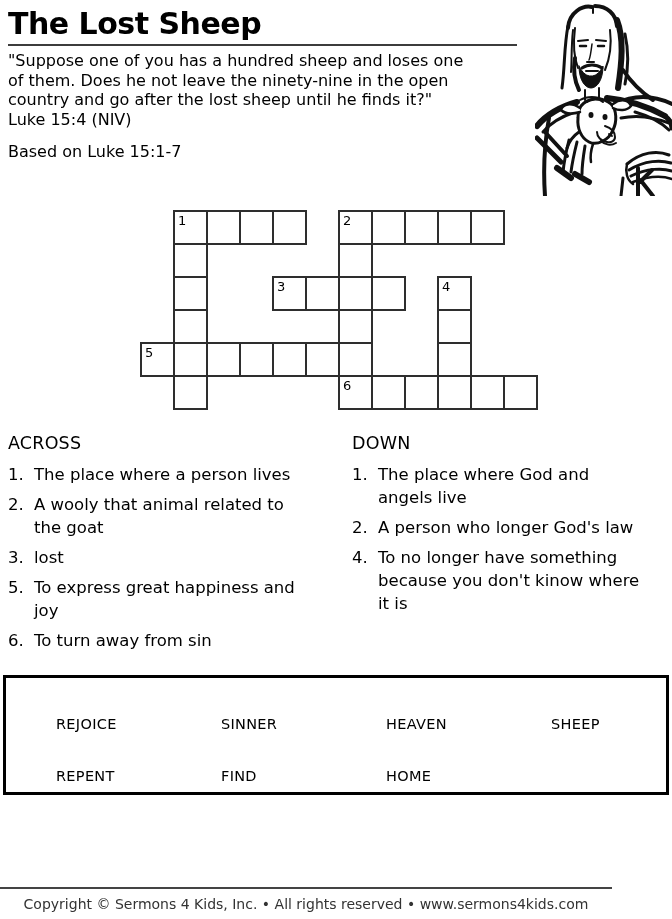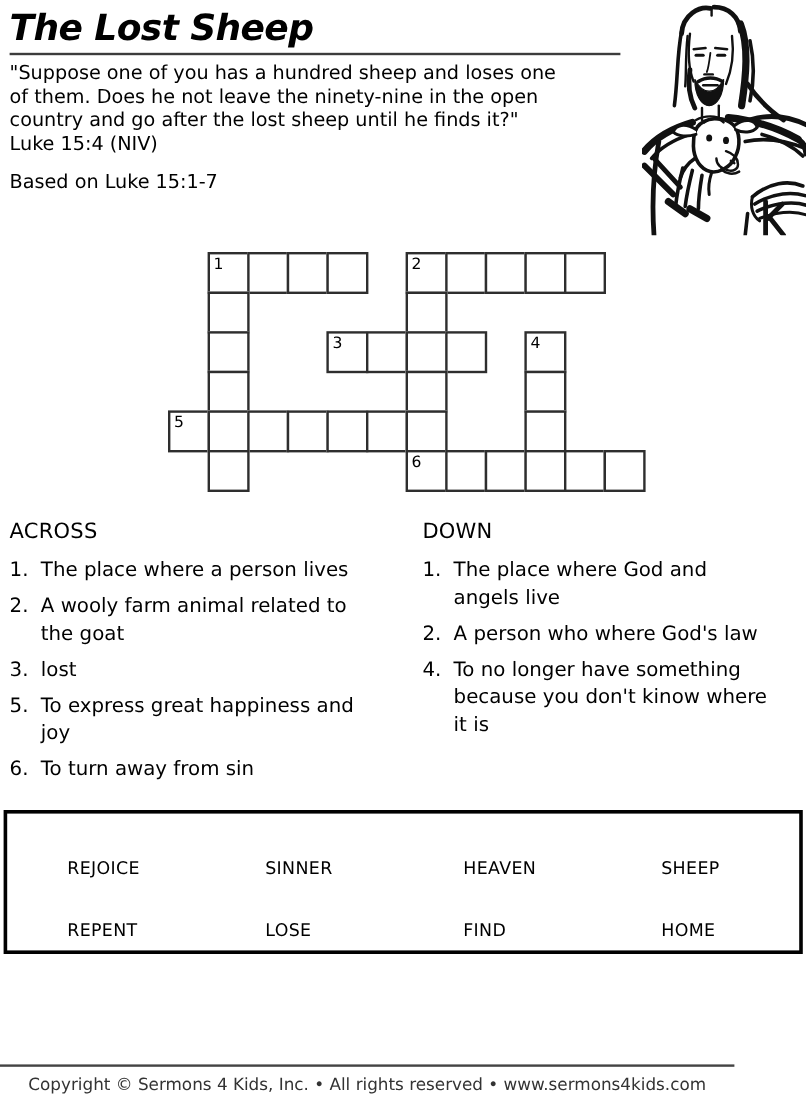--- a/index.html
+++ b/index.html
@@ -2,21 +2,21 @@
 <html><head>
 <meta charset="utf-8">
 <style>
   html,body { margin:0; padding:0; background:#fff; }
   .page {
     position:relative; width:672px; height:919px; background:#ffffff;
     font-family:"DejaVu Sans", sans-serif; color:#000; overflow:hidden;
   }
   .page-title {
     position:absolute; left:8px; top:6px; margin:0;
-    font-size:30px; font-weight:bold; letter-spacing:-0.5px;font-style:italic;
+    font-size:30px; font-weight:bold; letter-spacing:-0.5px;
   }
   .title-rule { position:absolute; left:8px; top:44px; width:509px; height:2px; background:#3c3c3c; }
   .quote { position:absolute; left:8px; top:51px; font-size:16px; line-height:19.5px; white-space:nowrap; }
   .based-on { position:absolute; left:8px; top:142px; font-size:16px; }
   .illustration { position:absolute; right:0; top:0; width:137px; height:196px; }
   .grid { position:absolute; left:140px; top:210px; width:400px; height:202px; }
   .cell {
     position:absolute; width:35px; height:35px; box-sizing:border-box;
     border:2px solid #2e2e2e; background:#fff;
   }
@@ -181,21 +181,21 @@
       <div class="clue-list" id="across-list">
           <div class="clue">
             <div class="clue-num">1.</div>
             <div class="clue-text">
               <div>The place where a person lives</div>
             </div>
           </div>
           <div class="clue">
             <div class="clue-num">2.</div>
             <div class="clue-text">
-              <div>A wooly farm animal related to</div>
+              <div>A wooly that animal related to</div>
               <div>the goat</div>
             </div>
           </div>
           <div class="clue">
             <div class="clue-num">3.</div>
             <div class="clue-text">
               <div>lost</div>
             </div>
           </div>
           <div class="clue">
@@ -219,42 +219,41 @@
           <div class="clue">
             <div class="clue-num">1.</div>
             <div class="clue-text">
               <div>The place where God and</div>
               <div>angels live</div>
             </div>
           </div>
           <div class="clue">
             <div class="clue-num">2.</div>
             <div class="clue-text">
-              <div>A person who where God's law</div>
+              <div>A person who longer God's law</div>
             </div>
           </div>
           <div class="clue">
             <div class="clue-num">4.</div>
             <div class="clue-text">
               <div>To no longer have something</div>
               <div>because you don't kinow where</div>
               <div>it is</div>
             </div>
           </div>
         </div>
     </div>
   </section>
 
   <div class="word-bank" id="word-bank">
       <div class="wb-word">REJOICE</div>
       <div class="wb-word">SINNER</div>
       <div class="wb-word">HEAVEN</div>
       <div class="wb-word">SHEEP</div>
       <div class="wb-word">REPENT</div>
-      <div class="wb-word">LOSE</div>
       <div class="wb-word">FIND</div>
       <div class="wb-word">HOME</div>
     </div>
 
   <footer class="footer">
     <div class="footer-text">Copyright © Sermons 4 Kids, Inc. • All rights reserved • www.sermons4kids.com</div>
   </footer>
 
 </div>
 

